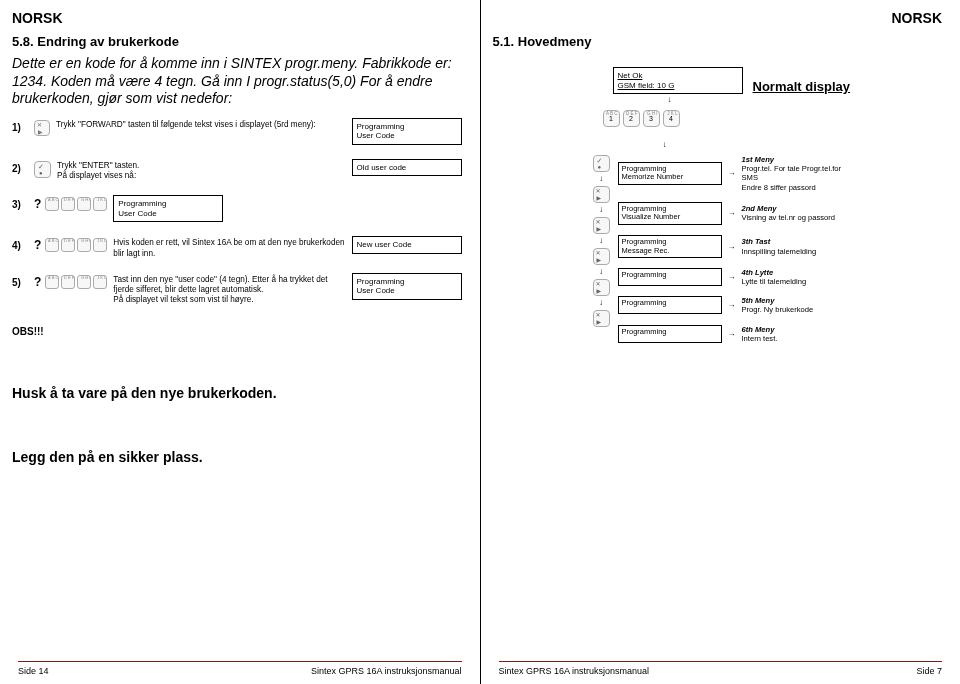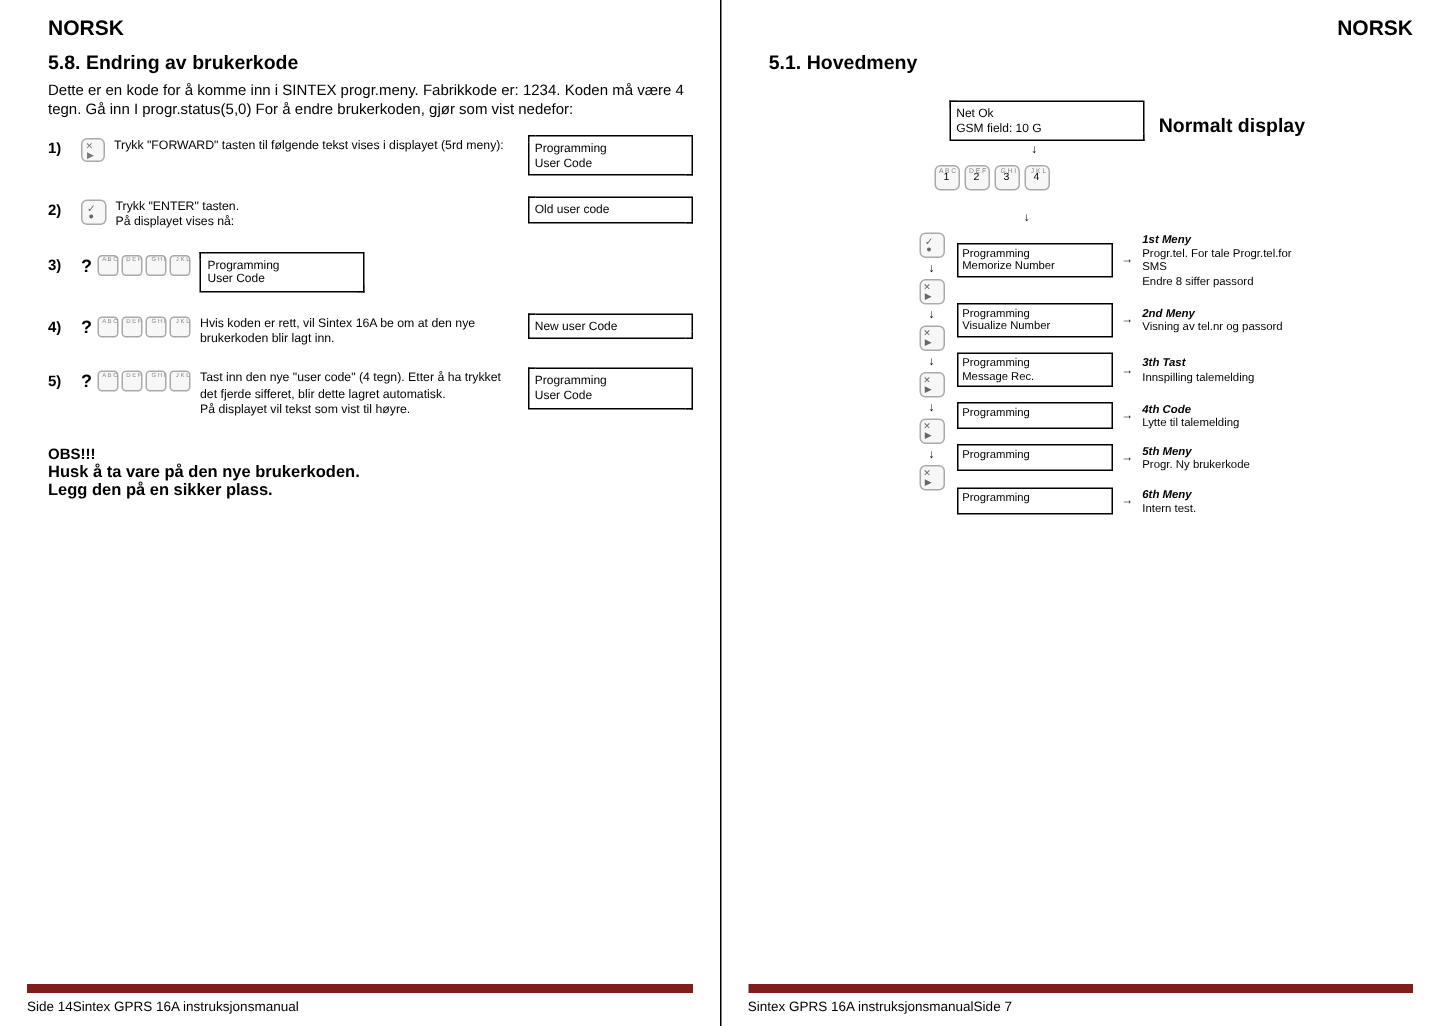--- a/index.html
+++ b/index.html
@@ -1,42 +1,42 @@
 <!DOCTYPE html>
 <html><head>
 <meta charset="utf-8">
 <style>
   * { box-sizing: border-box; margin: 0; padding: 0; }
   body { font-family: Arial, sans-serif; font-size: 9px; color: #000; background: #fff; width: 960px; }
   .pages { display: flex; }
-  .page { width: 480px; padding: 10px 18px 8px 32px; position: relative; }
+  .page { width: 480px; padding: 10px 18px 8px 12px; position: relative; }
   .divider { width: 1px; background: #000; }
   .hdr-lr { display: flex; justify-content: space-between; font-size: 14px; font-weight: bold; margin-bottom: 8px; }
   .section-title { font-size: 13px; font-weight: bold; margin-bottom: 6px; }
-  .intro { font-size: 10px; line-height: 1.25; margin-bottom: 10px; }
+  .intro { font-size: 14px; line-height: 1.25; margin-bottom: 10px; font-style: italic; }
   .step-row { display: flex; align-items: flex-start; gap: 6px; margin-bottom: 14px; }
   .step-num { font-weight: bold; font-size: 10px; width: 16px; flex: none; padding-top: 4px; }
   .keycol { flex: none; display: flex; flex-direction: column; align-items: flex-start; gap: 2px; padding-top: 2px; }
   .keyrow { display: flex; gap: 2px; }
   .key { width: 17px; height: 17px; border: 1px solid #aaa; border-radius: 4px; background: #f7f7f7; font-size: 7px; display: flex; align-items: center; justify-content: center; position: relative; }
   .key .sup { position: absolute; top: 0; right: 1px; font-size: 4.5px; color: #888; }
   .qmark { font-size: 12px; font-weight: bold; margin-right: 2px; align-self: center; }
   .desc { font-size: 8.2px; line-height: 1.25; flex: 1 1 auto; padding-top: 2px; }
   .display-box { flex: none; width: 110px; border: 1px solid #000; padding: 3px 4px; font-size: 8px; line-height: 1.2; position: relative; }
   .display-box::before, .display-box::after {
     content: ""; position: absolute; width: 4px; height: 4px; background: #fff; border-top: 1px solid #000; border-left: 1px solid #000;
   }
   .display-box::before { top: -1px; left: -1px; transform: rotate(0deg); }
   .display-box::after { bottom: -1px; right: -1px; border: none; border-bottom: 1px solid #000; border-right: 1px solid #000; }
   .obs { font-size: 10px; font-weight: bold; margin-top: 20px; }
-  .obs2 { font-size: 11px; font-weight: bold; }
-  .footer { display: flex; font-size: 9px; border-top: 6px solid #7f1d1d; padding-top: 4px; position: absolute; bottom: 8px; left: 18px; right: 18px; }
+  .obs2 { font-size: 14px; font-weight: bold; margin-top: 48px; }
+  .footer { display: flex; justify-content: space-between; font-size: 9px; border-top: 1px solid #7f1d1d; padding-top: 4px; position: absolute; bottom: 8px; left: 18px; right: 18px; }
 
   
-  .rtop { display: flex; align-items: center; gap: 10px; }
+  .rtop { display: flex; align-items: flex-end; gap: 10px; text-decoration: underline; }
   .rtop .display-box { margin-left: auto; }
   .rtop-label { font-size: 13px; font-weight: bold; padding-top: 6px; }
   .keyline { display: flex; gap: 3px; justify-content: center; margin: 6px 0 14px 0; }
   .menuflow { display: flex; gap: 8px; }
   .flowcol { display: flex; flex-direction: column; gap: 3px; align-items: center; }
   .updown-key { width: 17px; height: 17px; border: 1px solid #aaa; border-radius: 4px; background: #f7f7f7; position: relative; }
   .updown-key::before {
     content: "✕"; position: absolute; top: 0px; left: 2px; font-size: 6px; color: #666;
   }
   .updown-key::after {
@@ -240,21 +240,21 @@
         </div>
         <div class="menu-row">
           <div class="display-sm" style="white-space:pre-line">Programming
 Message Rec.</div>
           <span class="rarr">→</span>
           <div class="right-desc"><span class="mtitle">3th Tast</span><br><span>Innspilling talemelding</span></div>
         </div>
         <div class="menu-row">
           <div class="display-sm">Programming</div>
           <span class="rarr">→</span>
-          <div class="right-desc"><span class="mtitle">4th Code</span><br><span>Lytte til talemelding</span></div>
+          <div class="right-desc"><span class="mtitle">4th Lytte</span><br><span>Lytte til talemelding</span></div>
         </div>
         <div class="menu-row">
           <div class="display-sm">Programming</div>
           <span class="rarr">→</span>
           <div class="right-desc"><span class="mtitle">5th Meny</span><br><span>Progr. Ny brukerkode</span></div>
         </div>
         <div class="menu-row">
           <div class="display-sm">Programming</div>
           <span class="rarr">→</span>
           <div class="right-desc"><span class="mtitle">6th Meny</span><br><span>Intern test.</span></div>

